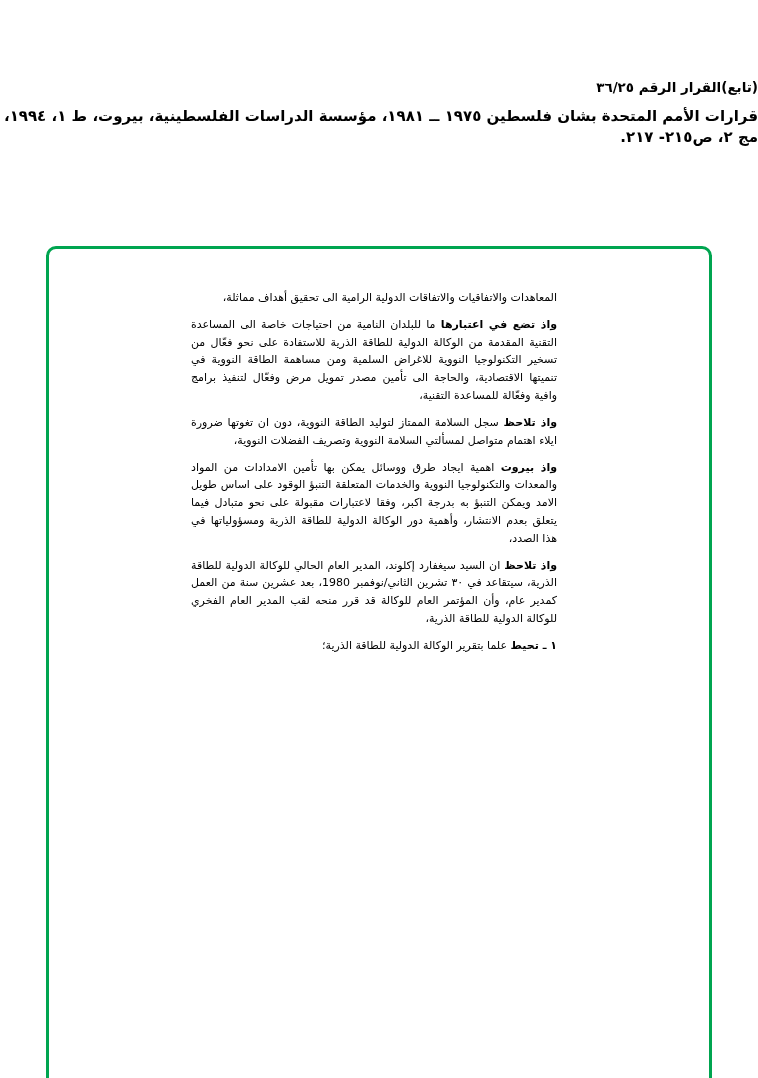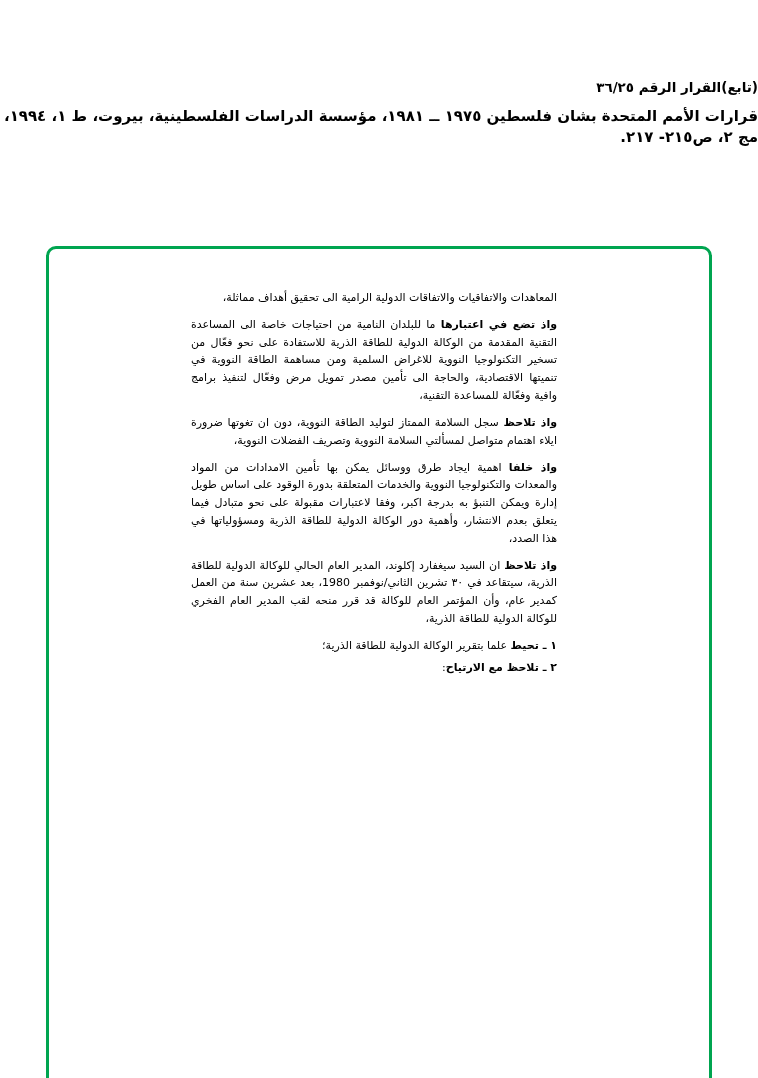--- a/index.html
+++ b/index.html
@@ -88,25 +88,24 @@
   <div class="frame">
     <div class="content">
 
       <p class="para"><span>المعاهدات والاتفاقيات والاتفاقات الدولية الرامية الى تحقيق أهداف مماثلة،</span></p>
 
       <p class="para"><b>واذ تضع في اعتبارها</b><span> ما للبلدان النامية من احتياجات خاصة الى المساعدة التقنية المقدمة من الوكالة الدولية للطاقة الذرية للاستفادة على نحو فعّال من تسخير التكنولوجيا النووية للاغراض السلمية ومن مساهمة الطاقة النووية في تنميتها الاقتصادية، والحاجة الى تأمين مصدر تمويل مرض وفعّال لتنفيذ برامج وافية وفعّالة للمساعدة التقنية،</span></p>
 
       <p class="para"><b>واذ تلاحظ</b><span> سجل السلامة الممتاز لتوليد الطاقة النووية، دون ان تغوتها ضرورة ايلاء اهتمام متواصل لمسألتي السلامة النووية وتصريف الفضلات النووية،</span></p>
 
 
-      <p class="para"><b>واذ خلفا</b><span> اهمية ايجاد طرق ووسائل يمكن بها تأمين الامدادات من المواد والمعدات والتكنولوجيا النووية والخدمات المتعلقة بدورة الوقود على اساس طويل إدارة ويمكن التنبؤ به بدرجة اكبر، وفقا لاعتبارات مقبولة على نحو متبادل فيما يتعلق بعدم الانتشار، وأهمية دور الوكالة الدولية للطاقة الذرية ومسؤولياتها في هذا الصدد،</span></p>
+      <p class="para"><b>واذ بيروت</b><span> اهمية ايجاد طرق ووسائل يمكن بها تأمين الامدادات من المواد والمعدات والتكنولوجيا النووية والخدمات المتعلقة التنبؤ الوقود على اساس طويل الامد ويمكن التنبؤ به بدرجة اكبر، وفقا لاعتبارات مقبولة على نحو متبادل فيما يتعلق بعدم الانتشار، وأهمية دور الوكالة الدولية للطاقة الذرية ومسؤولياتها في هذا الصدد،</span></p>
 
       <p class="para"><b>واذ تلاحظ</b><span> ان السيد سيغفارد إكلوند، المدير العام الحالي للوكالة الدولية للطاقة الذرية، سيتقاعد في ٣٠ تشرين الثاني/نوفمبر 1980، بعد عشرين سنة من العمل كمدير عام، وأن المؤتمر العام للوكالة قد قرر منحه لقب المدير العام الفخري للوكالة الدولية للطاقة الذرية،</span></p>
 
 
       <p class="para numbered"><b>١ ـ تحيط</b><span> علما بتقرير الوكالة الدولية للطاقة الذرية؛</span></p>
 
-      <p class="para numbered"><b>٢ ـ تلاحظ مع الارتياح</b><span>:</span></p>
 
     </div>
   </div>
 
 </div>
 
 </body></html>

